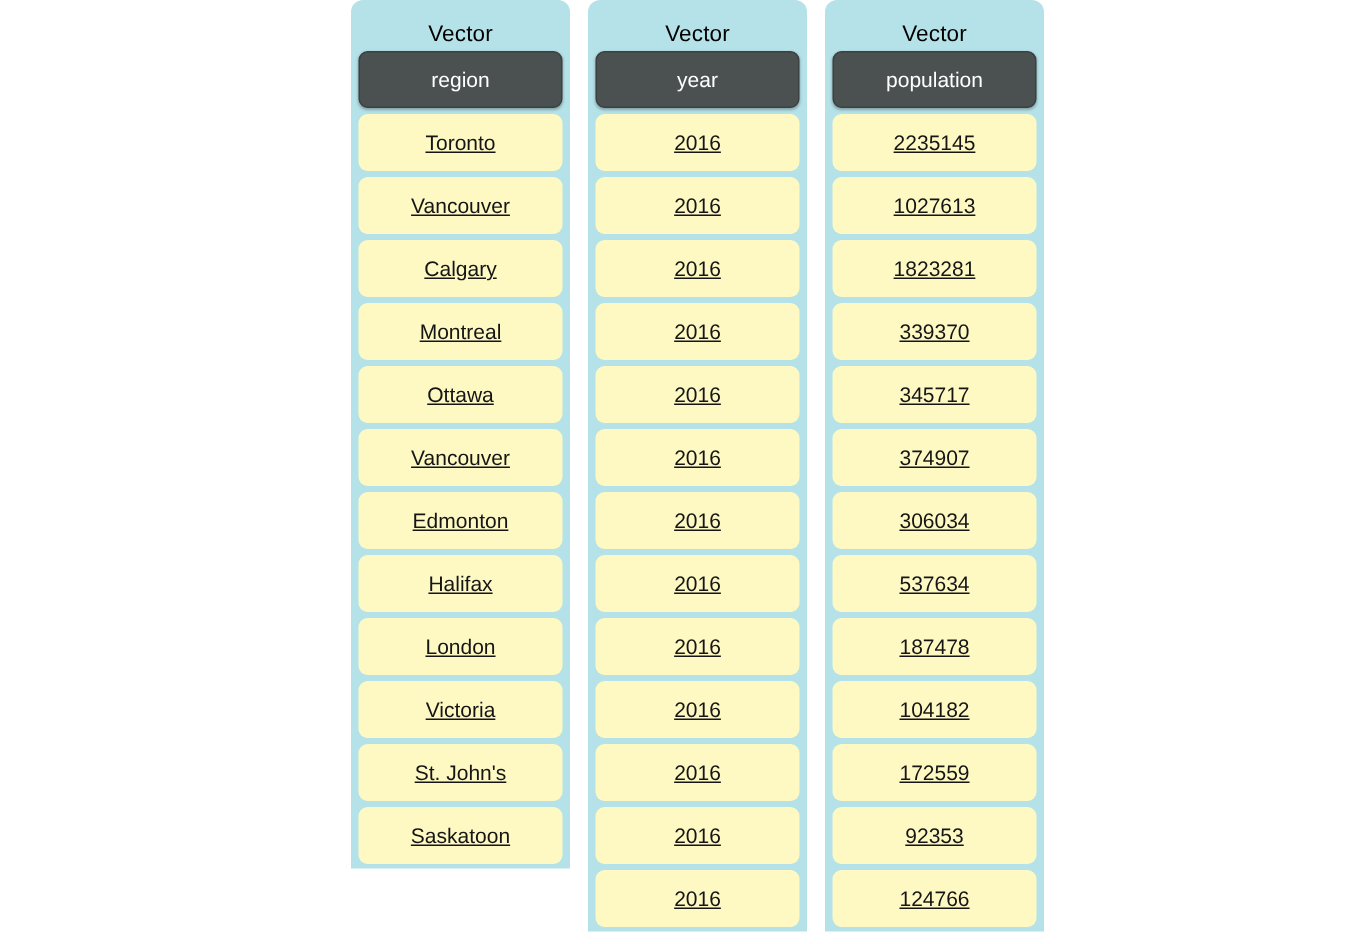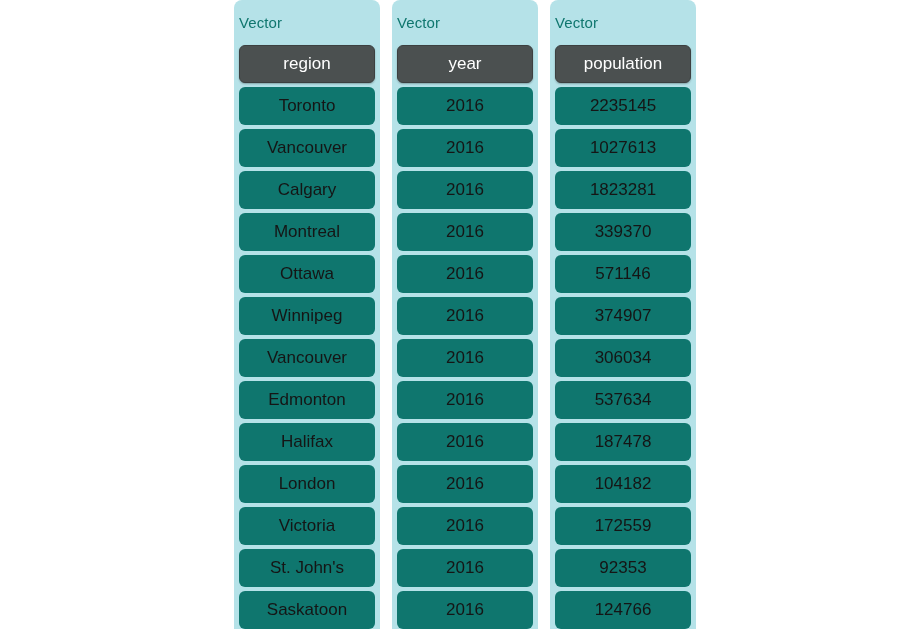--- a/index.html
+++ b/index.html
@@ -37,71 +37,72 @@
     width: 136px;
     background: #b5e2e8;
     border-radius: 8px 8px 0 0;
     padding: 0 5px 0 5px;
     box-sizing: content-box;
     display: flex;
     flex-direction: column;
   }
 
   .column-title {
-    height: 45px;
+    height: 34px;
     line-height: 45px;
+    text-align: center;
     font-size: 15px;
-    color: #0f766e;
+    color: #000000;
     letter-spacing: 0.1px;
   }
 
   .cell {
     height: 38px;
     line-height: 38px;
     text-align: center;
     border-radius: 6px;
-    font-size: 17px;
+    font-size: 14px;
     margin-bottom: 4px;
     box-sizing: border-box;
     overflow: hidden;
     white-space: nowrap;
   }
 
   .cell.header-cell {
     background: #4b5050;
     color: #ffffff;
     border: 1px solid #3c4040;
     line-height: 36px;
     box-shadow: 0 1px 2px rgba(0,0,0,0.28);
   }
 
   .cell.data-cell {
-    background: #0f766e;
+    background: #fef9c3;
     color: #151515;
+    text-decoration: underline;
   }
 
   .cell.data-cell:last-child {
     margin-bottom: 3px;
   }
 </style>
 </head>
 <body>
 
 <div class="stage">
   <div class="columns">
 
     <div class="vector-column">
       <div class="column-title">Vector</div>
       <div class="cell header-cell">region</div>
       <div class="cell data-cell">Toronto</div>
       <div class="cell data-cell">Vancouver</div>
       <div class="cell data-cell">Calgary</div>
       <div class="cell data-cell">Montreal</div>
       <div class="cell data-cell">Ottawa</div>
-      <div class="cell data-cell">Winnipeg</div>
       <div class="cell data-cell">Vancouver</div>
       <div class="cell data-cell">Edmonton</div>
       <div class="cell data-cell">Halifax</div>
       <div class="cell data-cell">London</div>
       <div class="cell data-cell">Victoria</div>
       <div class="cell data-cell">St. John's</div>
       <div class="cell data-cell">Saskatoon</div>
     </div>
 
     <div class="vector-column">
@@ -122,21 +123,21 @@
       <div class="cell data-cell">2016</div>
     </div>
 
     <div class="vector-column">
       <div class="column-title">Vector</div>
       <div class="cell header-cell">population</div>
       <div class="cell data-cell">2235145</div>
       <div class="cell data-cell">1027613</div>
       <div class="cell data-cell">1823281</div>
       <div class="cell data-cell">339370</div>
-      <div class="cell data-cell">571146</div>
+      <div class="cell data-cell">345717</div>
       <div class="cell data-cell">374907</div>
       <div class="cell data-cell">306034</div>
       <div class="cell data-cell">537634</div>
       <div class="cell data-cell">187478</div>
       <div class="cell data-cell">104182</div>
       <div class="cell data-cell">172559</div>
       <div class="cell data-cell">92353</div>
       <div class="cell data-cell">124766</div>
     </div>
 

